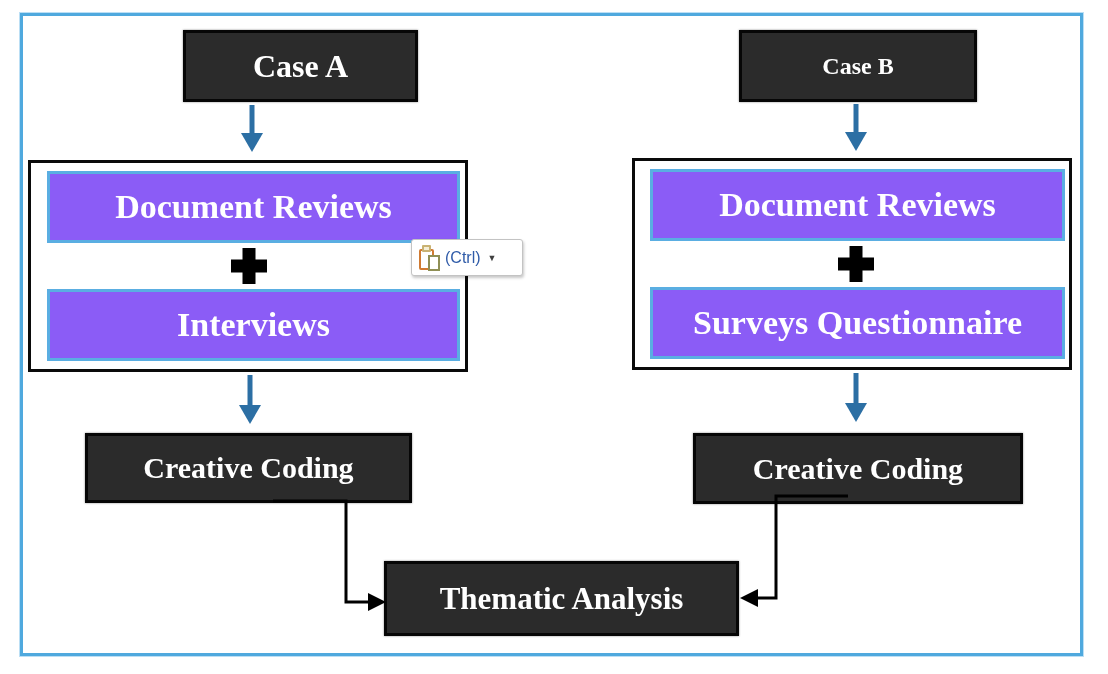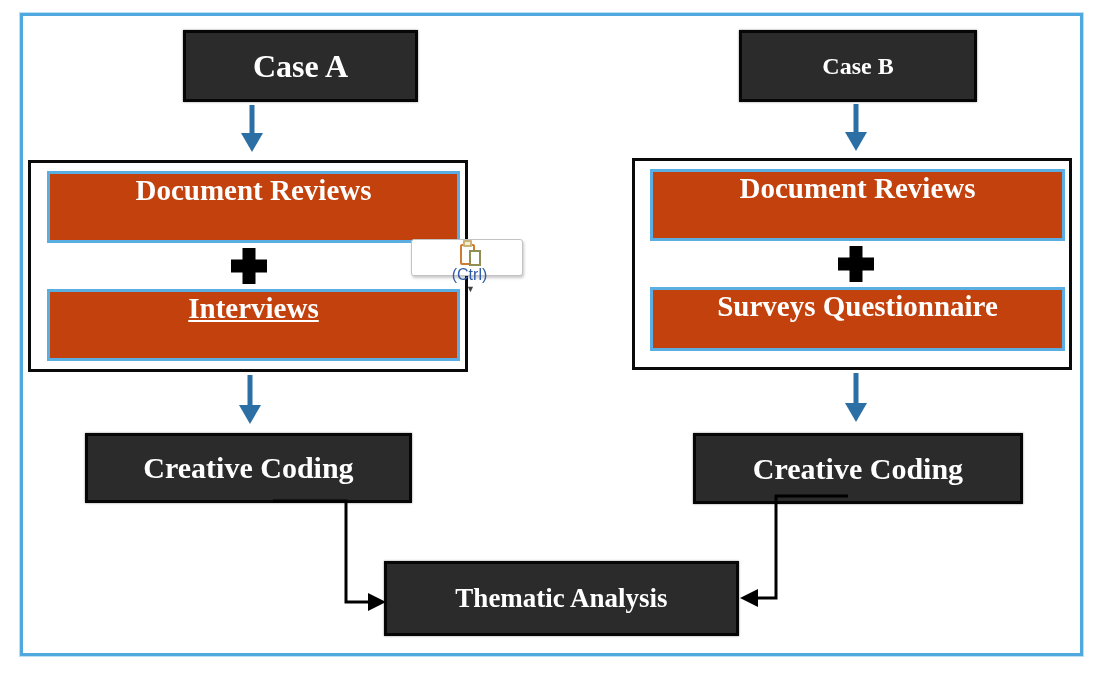--- a/index.html
+++ b/index.html
@@ -15,38 +15,38 @@
   .dark-box {
     position:absolute; background:#2B2B2B; border:3px solid #060606;
     box-sizing:border-box; color:#ffffff; display:flex; align-items:center;
     justify-content:center; font-weight:bold; z-index:1;
     box-shadow:0 0 2px rgba(0,0,0,0.45);
   }
   #case-a   { left:135px; top:30px;  width:235px; height:72px; font-size:32px;margin-left:48px; }
   #case-b   { left:739px; top:30px;  width:238px; height:72px; font-size:24px; }
   #cc-left  { left:85px;  top:433px; width:327px; height:70px; font-size:30px; }
   #cc-right { left:693px; top:433px; width:330px; height:71px; font-size:30px; }
-  #thematic { left:384px; top:561px; width:355px; height:75px; font-size:27px; }
+  #thematic { left:384px; top:561px; width:355px; height:75px; font-size:31px; }
 
   .container-box {
     position:absolute; background:#ffffff; border:3px solid #0A0A0A;
     box-sizing:border-box; z-index:1;
   }
   #container-left  { left:28px;  top:160px; width:440px; height:212px; }
   #container-right { left:632px; top:158px; width:440px; height:212px; }
 
   .orange-box {
-    position:absolute; background:#c2410c; border:3px solid #5AAEE2;
-    box-sizing:border-box; color:#ffffff; display:flex; align-items:flex-start;
-    justify-content:center; font-weight:bold; font-size:29px; z-index:1;
+    position:absolute; background:#8b5cf6; border:3px solid #5AAEE2;
+    box-sizing:border-box; color:#ffffff; display:flex; align-items:center;
+    justify-content:center; font-weight:bold; font-size:34px; z-index:1;
   }
   #orange-dr-left  { left:47px;  top:171px; width:413px; height:72px; }
-  #orange-int-left { left:47px;  top:289px; width:413px; height:72px;text-decoration:underline; }
+  #orange-int-left { left:47px;  top:289px; width:413px; height:72px; }
   #orange-dr-right { left:650px; top:169px; width:415px; height:72px; }
-  #orange-sq-right { left:650px; top:287px; width:415px; height:64px; }
+  #orange-sq-right { left:650px; top:287px; width:415px; height:72px; }
 
   .plus { position:absolute; width:36px; height:36px; z-index:1; }
   .plus::before {
     content:""; position:absolute; left:50%; top:0; transform:translateX(-50%);
     width:13px; height:100%; background:#000;
   }
   .plus::after {
     content:""; position:absolute; top:50%; left:0; transform:translateY(-50%);
     height:13px; width:100%; background:#000;
   }
@@ -55,21 +55,21 @@
 
   .overlay {
     position:absolute; left:0; top:0; width:1108px; height:674px;
     z-index:2; pointer-events:none;
   }
 
   .paste-popup {
     position:absolute; left:411px; top:239px; width:110px; height:35px;
     background:#ffffff; border:1px solid #C3C3C3; border-radius:3px;
     box-shadow:1px 2px 3px rgba(0,0,0,0.22); display:flex; align-items:center;
-    z-index:5; font-family:"Liberation Sans", sans-serif; cursor:pointer;flex-direction:column;
+    z-index:5; font-family:"Liberation Sans", sans-serif; cursor:pointer;
   }
   .clipboard-icon { position:relative; width:21px; height:26px; margin-left:7px; flex:0 0 auto; }
   .clip-body {
     position:absolute; left:0; top:4px; width:15px; height:21px;
     border:2px solid #D07A32; border-radius:2px; background:#fff; box-sizing:border-box;
   }
   .clip-top {
     position:absolute; left:3px; top:0; width:9px; height:7px;
     border:2px solid #C9B273; background:#F5EED6; box-sizing:border-box; border-radius:1px;
   }

